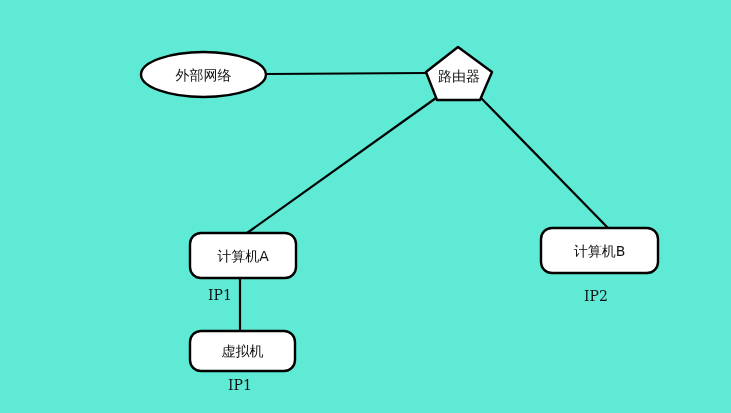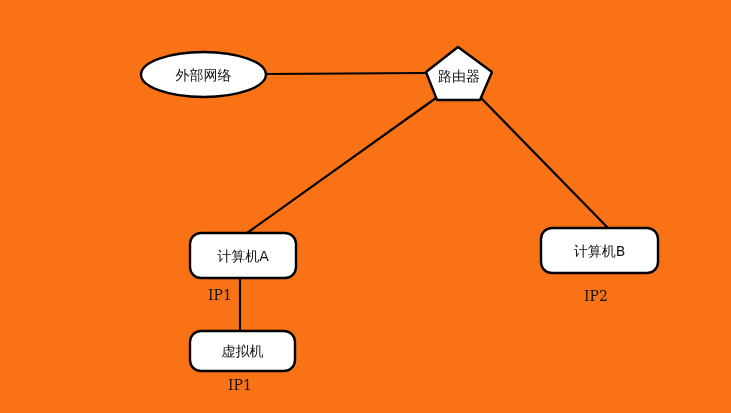--- a/index.html
+++ b/index.html
@@ -4,21 +4,21 @@
 <style>
   html, body {
     margin: 0;
     padding: 0;
     background: #ffffff;
   }
   #canvas {
     position: relative;
     width: 731px;
     height: 413px;
-    background: #f97316;
+    background: #5eead4;
     overflow: hidden;
     font-family: "DejaVu Sans", "Liberation Sans", sans-serif;
   }
   #diagram-svg {
     position: absolute;
     left: 0;
     top: 0;
     width: 731px;
     height: 413px;
   }

